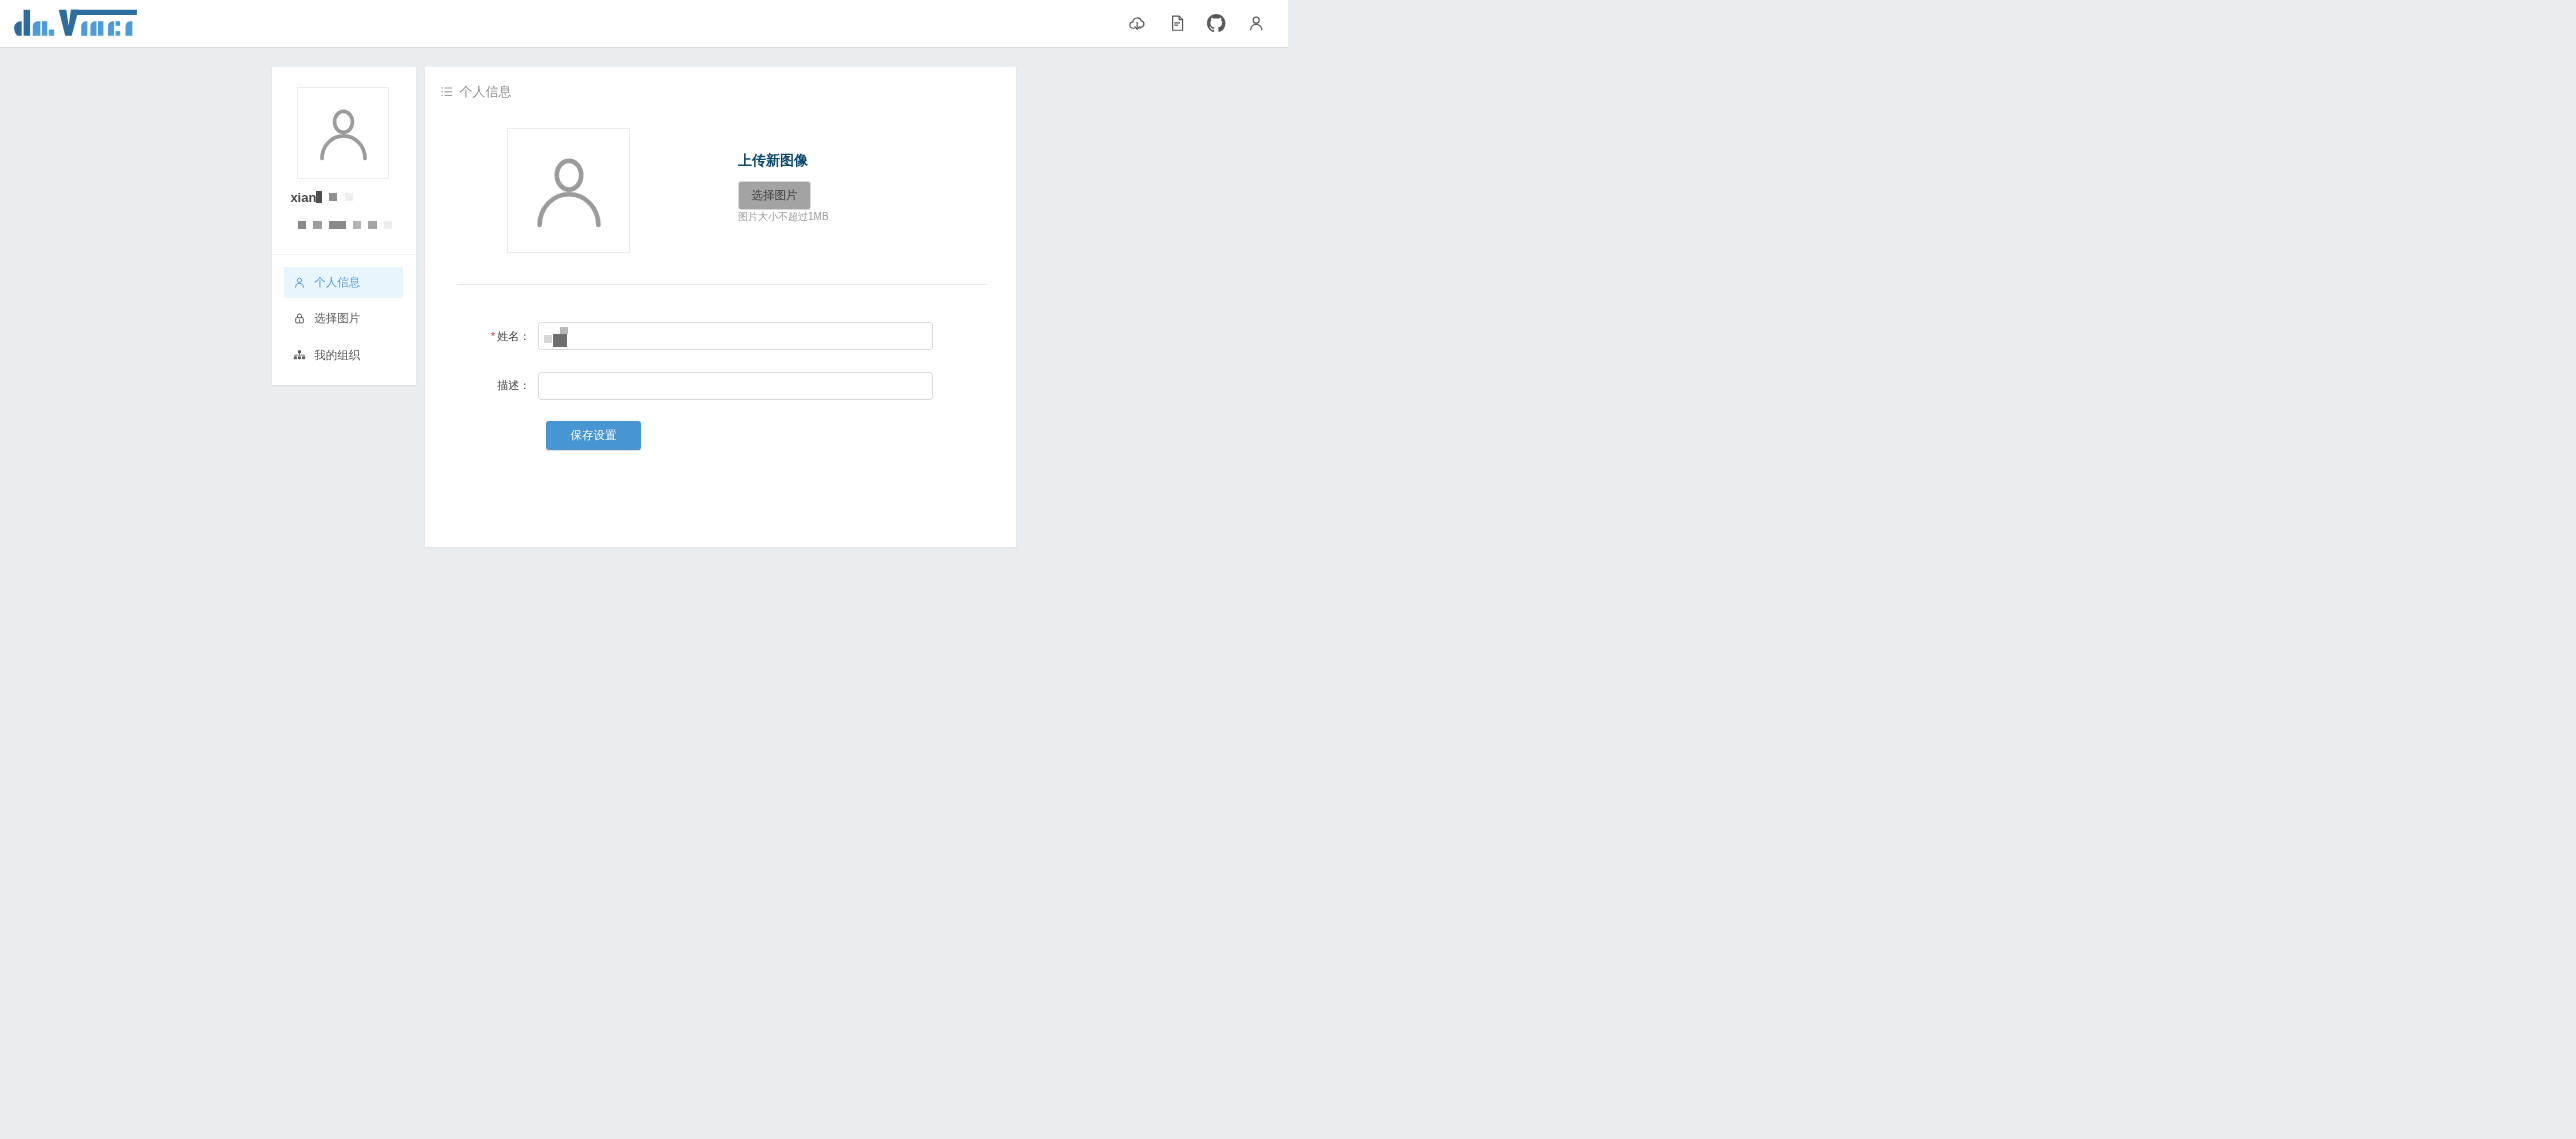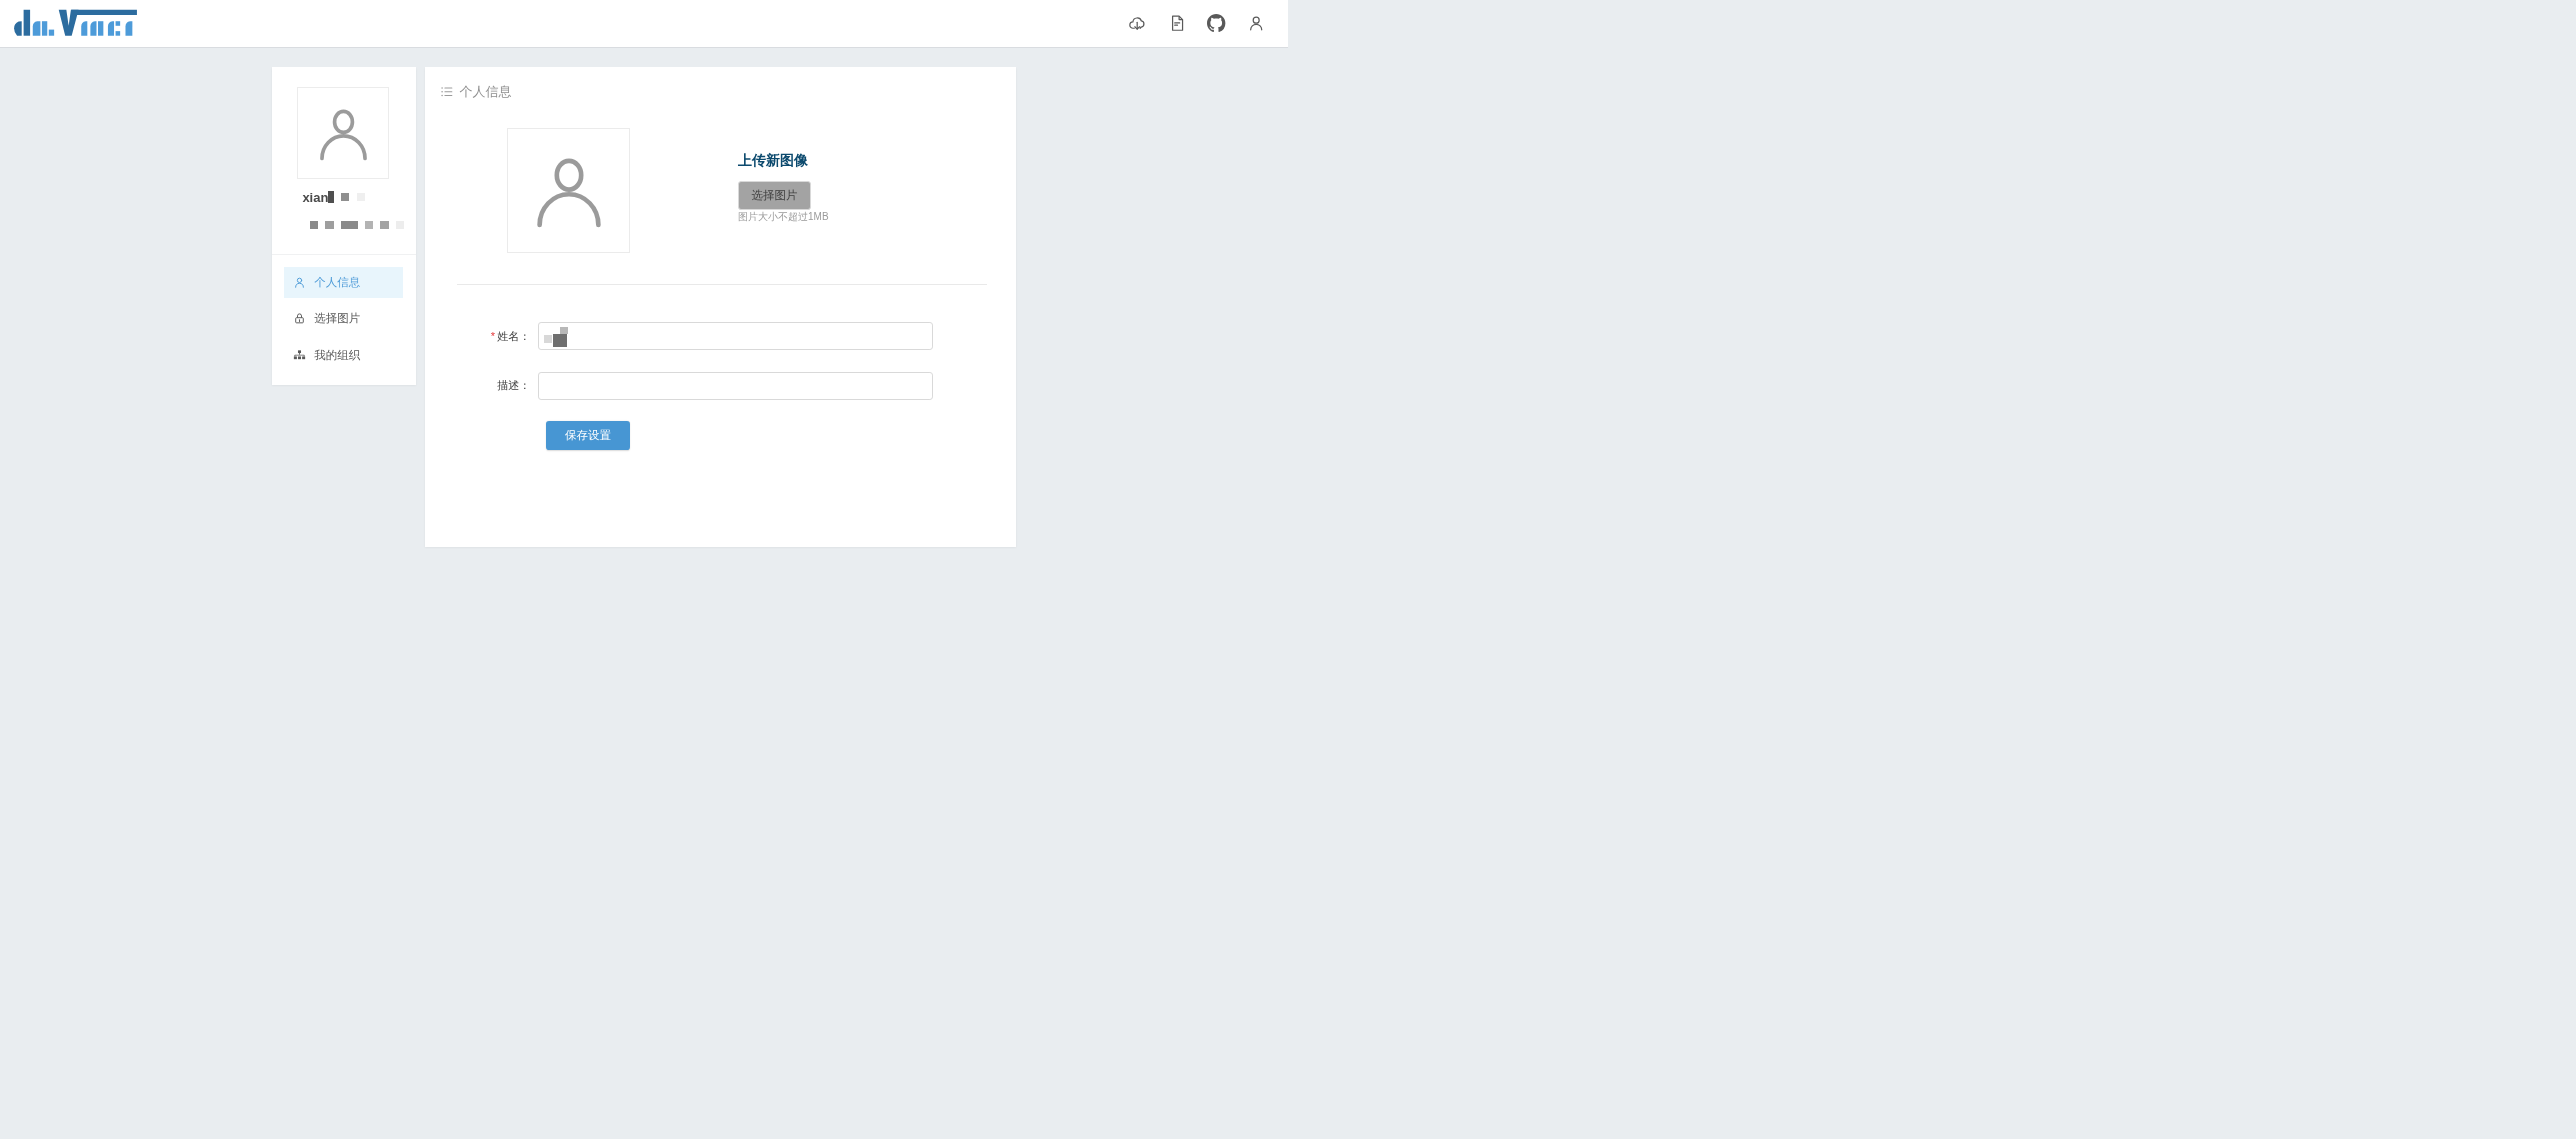--- a/index.html
+++ b/index.html
@@ -27,21 +27,21 @@
     box-shadow:0 0.8px 2.3px rgba(0,0,0,0.07);
   }
   .sidebar-card { left:272px; top:67px; width:144px; height:318px; }
   .main-card    { left:425px; top:67px; width:591px; height:480px; }
   
   .avatar-box {
     position:absolute; left:25px; top:20px; width:92px; height:92px;
     border:0.8px solid #ececec; display:flex; align-items:center; justify-content:center;
   }
   .person-icon { color:#9b9b9b; }
-  .user-meta { position:absolute; left:0; top:108px; width:100%; height:80px;margin-left:12px; }
+  .user-meta { position:absolute; left:0; top:108px; width:100%; height:80px; }
   .username-row { position:absolute; left:18.4px; top:14.6px; height:15.4px; display:flex; align-items:center; }
   .username { font-size:13px; font-weight:bold; color:#4a4a4a; letter-spacing:0; }
   .rblock { display:inline-block; }
   .username-row .rb1 { width:5.4px;  height:12.3px; background:#4f4f4f; margin-left:0; }
   .username-row .rb2 { width:8.4px; height:8.4px; background:#8f8f8f; margin-left:7px; }
   .username-row .rb3 { width:8.4px; height:8.4px; background:#efefef; margin-left:7.7px; }
   .redact-row { position:absolute; left:26px; top:46px; display:flex; gap:7px; height:7.7px; }
   .redact-row .rblock { height:7.7px; }
   .rr1 { width:8.4px; background:#8a8a8a; }
   .rr2 { width:8.4px; background:#9e9e9e; }
@@ -90,21 +90,21 @@
   .text-input {
     width:395px; height:28px; border:0.8px solid #d9d9d9; border-radius:3.1px;
     padding:0 7.7px; font-size:10.8px; color:#404040; background:#fff;
     font-family:inherit; outline:none; display:block;
   }
   .redact-a, .redact-b, .redact-c { position:absolute; }
   .redact-a { left:6.1px;  top:13px; width:8.4px; height:7.7px; background:#d8d8d8; }
   .redact-b { left:14.6px; top:12.3px; width:14.6px; height:13px; background:#6f6f6f; }
   .redact-c { left:22px; top:4.6px;  width:7.7px; height:7.7px; background:#b8b8b8; }
   .save-btn {
-    margin-left:121px; width:84px; height:29px;
+    margin-left:121px; width:95px; height:29px;
     background:#4796d3; border:none; border-radius:3.1px;
     color:#fff; font-size:11.5px; cursor:pointer;
     box-shadow:0 0.8px 1.5px rgba(0,0,0,0.15);
     font-family:inherit;
   }
 </style>
 </head>
 <body>
 
 <div class="app-header">

